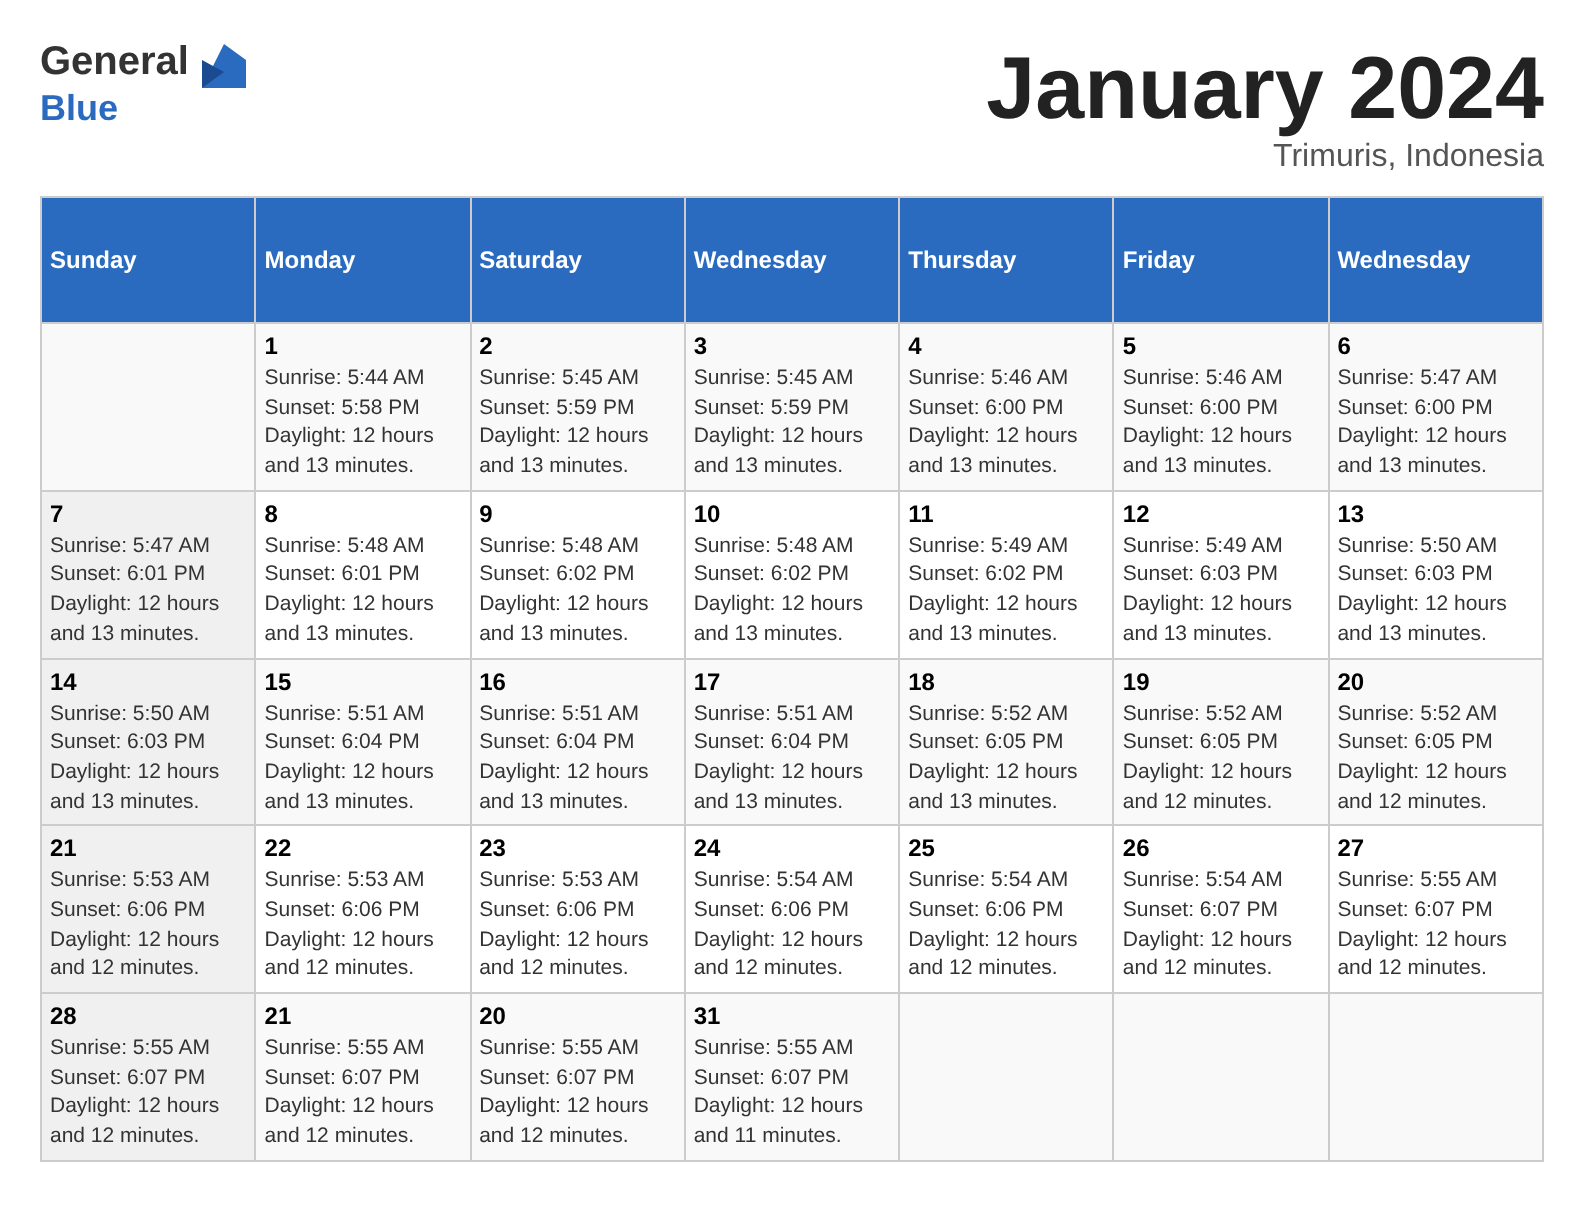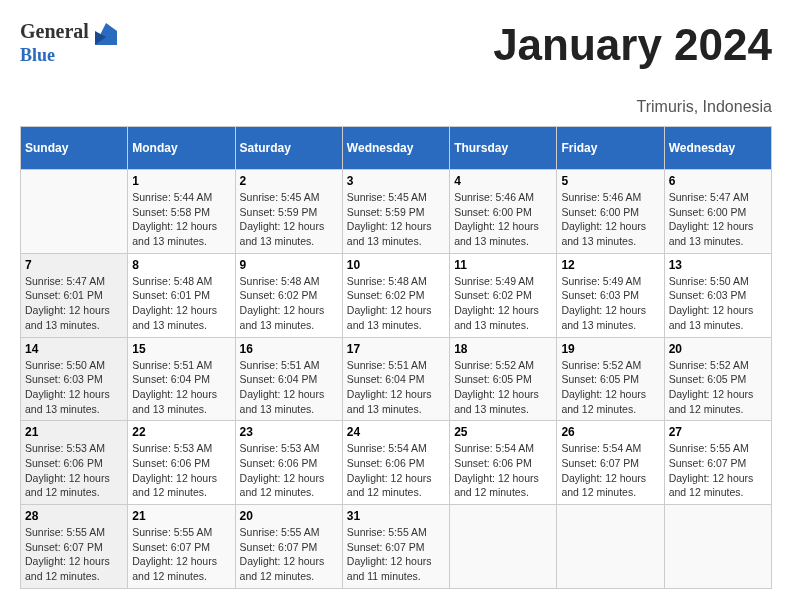--- a/index.html
+++ b/index.html
@@ -12,44 +12,42 @@
     }
     .header {
       display: flex;
       justify-content: space-between;
       align-items: flex-start;
       margin-bottom: 10px;
     }
     .logo {
       display: flex;
       align-items: center;
-      font-family: Liberation Serif, serif;
     }
     .title-block {
       text-align: right;
     }
     .month-title {
       font-size: 44px;
       font-weight: bold;
       color: #222;
     }
     .location-title {
       font-size: 16px;
       color: #555;
-      margin-top: 28px;
     }
     table {
       width: 100%;
       border-collapse: collapse;
       font-size: 11px;
     }
     thead tr th {
       background-color: #2a6bbf;
       color: #fff;
-      padding: 14px 4px;
+      padding: 24px 4px;
       text-align: left;
       font-size: 12px;
       font-weight: bold;
       border: 1px solid #ccc;
     }
     tbody tr td {
       border: 1px solid #ccc;
       vertical-align: top;
       padding: 4px 4px;
       min-height: 80px;

